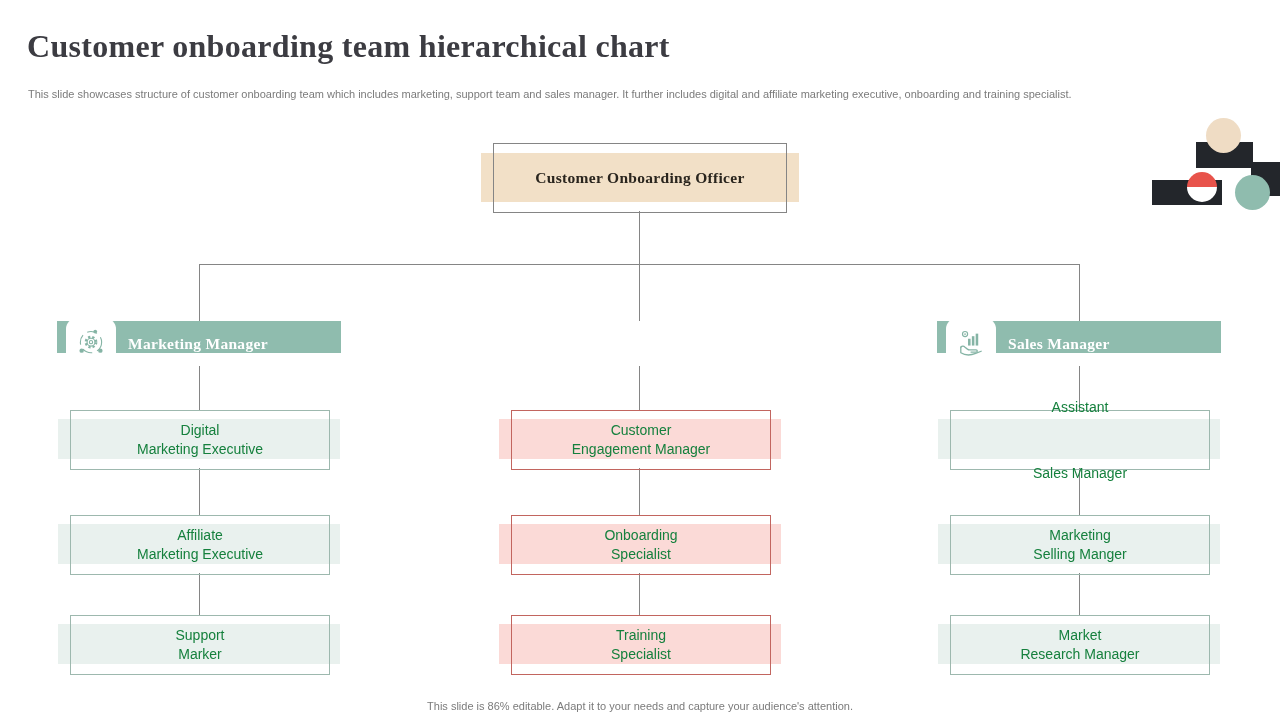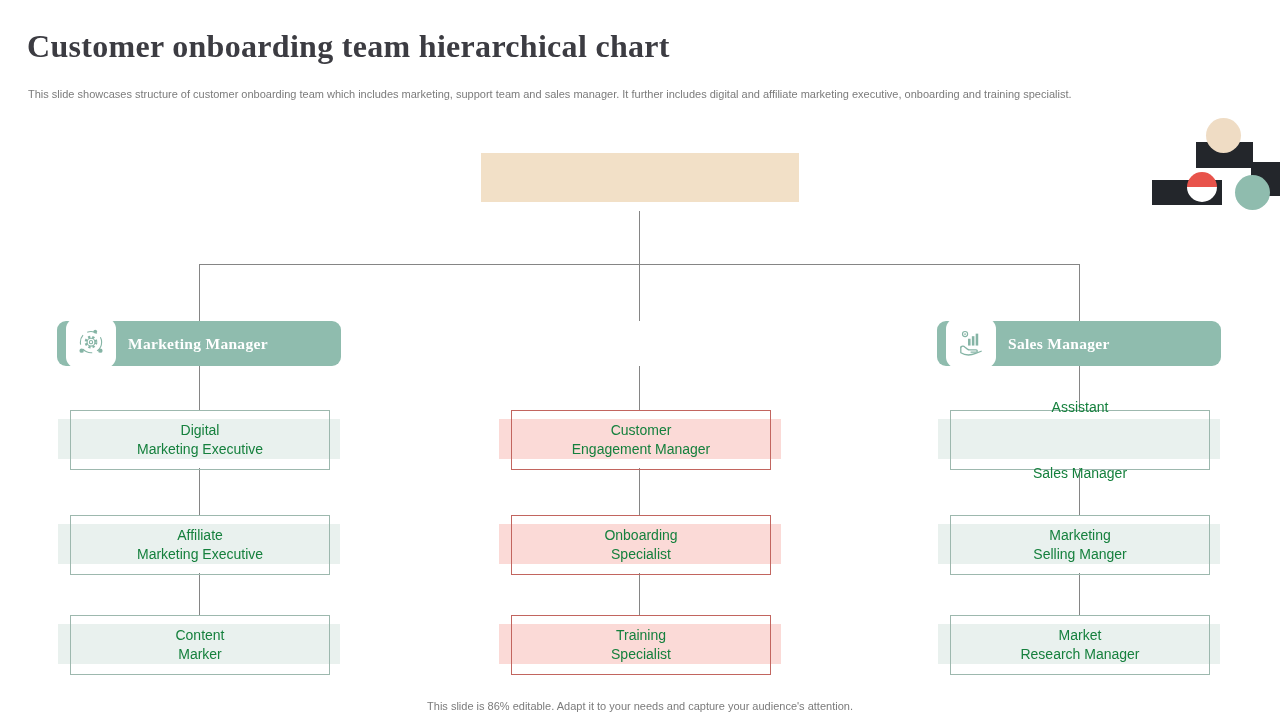--- a/index.html
+++ b/index.html
@@ -20,21 +20,21 @@
   .hline{height:1px;}
 
   
   .officer-band{position:absolute;left:481px;top:153px;width:318px;height:49px;background:#f2e0c7;}
   .officer-box{position:absolute;left:493px;top:143px;width:292px;height:68px;
                border:1px solid #858585;display:flex;align-items:center;justify-content:center;
                font-family:"Liberation Serif","DejaVu Serif",serif;font-weight:700;
                font-size:15.5px;color:#2a251e;letter-spacing:.3px;}
 
   
-  .bar{position:absolute;top:321px;width:284px;height:45px;border-radius:9px;}
+  .bar{position:absolute;top:321px;width:284px;height:32px;border-radius:0;}
   .bar.teal{background:#8fbcae;}
   .bar.red{background:#e8534b;}
   .bar-label{position:absolute;left:71px;top:0;line-height:45px;color:#ffffff;
              font-family:"Liberation Serif","DejaVu Serif",serif;font-weight:700;
              font-size:15.5px;letter-spacing:.3px;white-space:nowrap;}
   .icon-chip{position:absolute;left:9px;top:-3px;width:50px;height:50px;background:#ffffff;
              border-radius:11px;display:flex;align-items:center;justify-content:center;}
 
   
   .sub-band{position:absolute;width:282px;height:40px;}
@@ -78,20 +78,23 @@
 
   <div class="line vline" style="left:639px;top:366px;height:44px;"></div>
   <div class="line vline" style="left:639px;top:468px;height:47px;"></div>
   <div class="line vline" style="left:639px;top:573px;height:42px;"></div>
 
   <div class="line vline" style="left:1079px;top:366px;height:44px;"></div>
   <div class="line vline" style="left:1079px;top:468px;height:47px;"></div>
   <div class="line vline" style="left:1079px;top:573px;height:42px;"></div>
 
   <div class="officer-band"></div>
+  <div class="officer-box">
+    <span>Customer Onboarding Officer</span>
+  </div>
 
   <div class="bar teal" style="left:57px;">
     <div class="icon-chip">
       <svg width="34" height="34" viewBox="0 0 40 40">
         <circle cx="20" cy="19" r="12.5" fill="none" stroke="#85b4a5" stroke-width="1.3" stroke-dasharray="12 6"></circle>
         <circle cx="9" cy="29" r="2.6" fill="#85b4a5"></circle>
         <circle cx="31" cy="29" r="2.6" fill="#85b4a5"></circle>
         <circle cx="25" cy="6.5" r="2.2" fill="#85b4a5"></circle>
         <circle cx="20" cy="19" r="6.2" fill="none" stroke="#85b4a5" stroke-width="2.6" stroke-dasharray="2.6 2.4"></circle>
         <circle cx="20" cy="19" r="4.6" fill="none" stroke="#85b4a5" stroke-width="1.4"></circle>
@@ -124,21 +127,21 @@
     <span>Digital</span>
     <span>Marketing Executive</span>
   </div>
   <div class="sub-band teal" style="left:58px;top:524px;"></div>
   <div class="sub-box teal" style="left:70px;top:515px;">
     <span>Affiliate</span>
     <span>Marketing Executive</span>
   </div>
   <div class="sub-band teal" style="left:58px;top:624px;"></div>
   <div class="sub-box teal" style="left:70px;top:615px;">
-    <span>Content</span>
+    <span>Support</span>
     <span>Marker</span>
   </div>
 
   <div class="sub-band pink" style="left:499px;top:419px;"></div>
   <div class="sub-box pink" style="left:511px;top:410px;">
     <span>Customer</span>
     <span>Engagement Manager</span>
   </div>
   <div class="sub-band pink" style="left:499px;top:524px;"></div>
   <div class="sub-box pink" style="left:511px;top:515px;">

